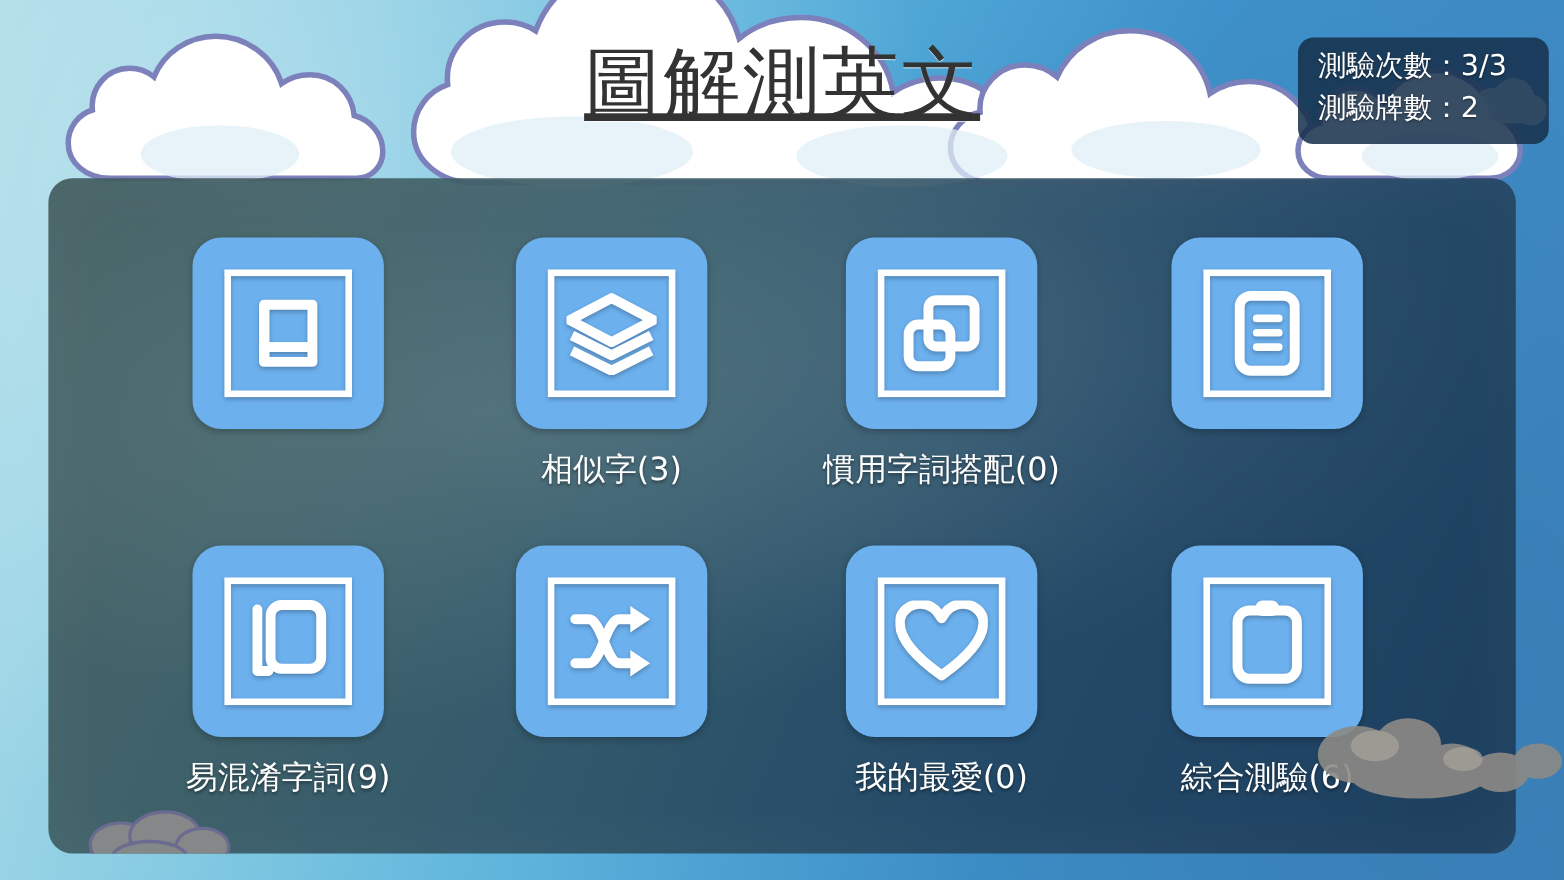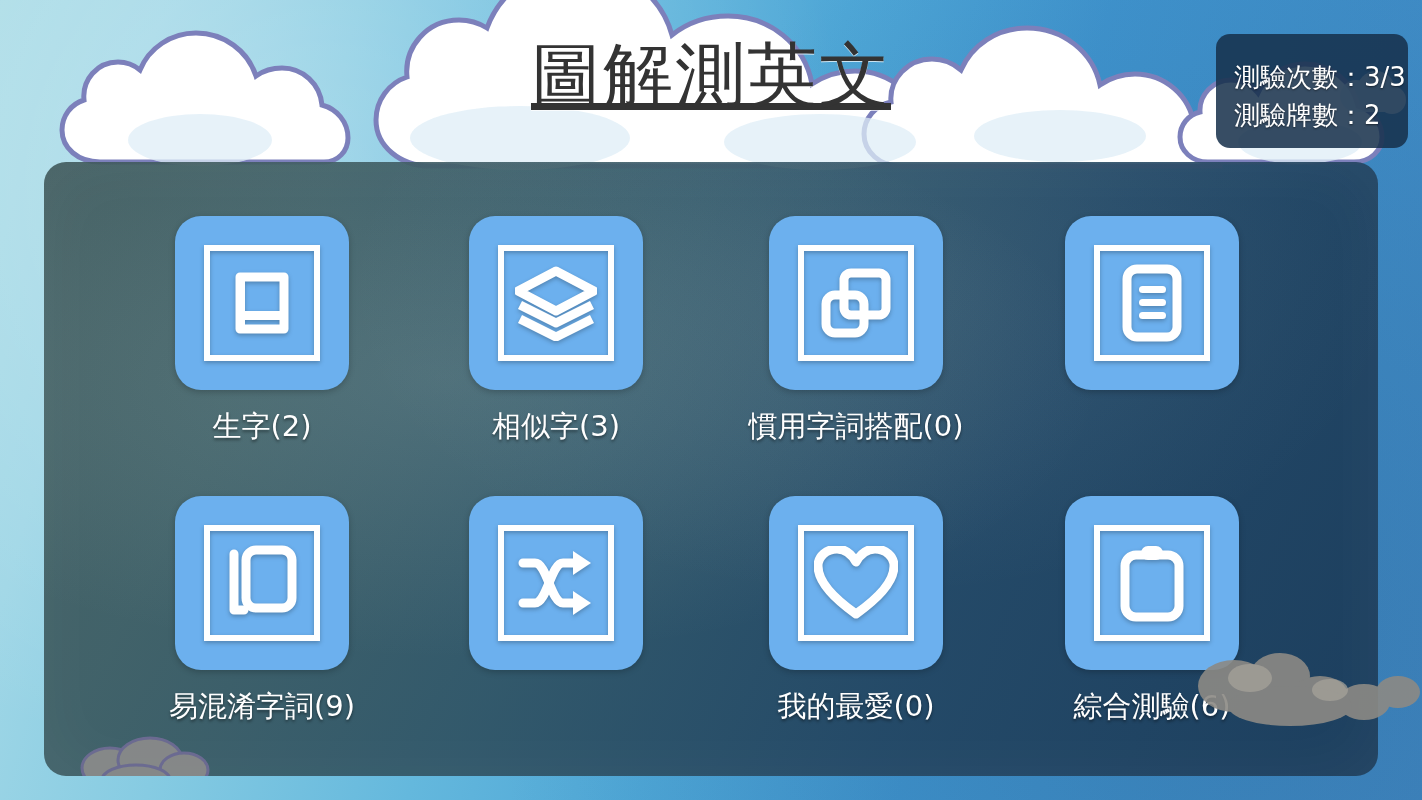--- a/index.html
+++ b/index.html
@@ -57,22 +57,22 @@
     z-index: 12;
     text-shadow: 0 1px 0 rgba(255,255,255,0.7);
     text-decoration: underline;
   }
 
   
   #stats-panel {
     position: absolute;
     right: 14px;
     top: 34px;
-    width: 192px;
-    padding: 24px 16px 14px 18px;
+    width: 228px;
+    padding: 7px 16px 14px 18px;
     background: rgba(22,48,74,0.86);
     border-radius: 14px;
     z-index: 20;
     color: #ffffff;
   }
   .stat-row {
     font-size: 26px;
     line-height: 38px;
     white-space: nowrap;
     letter-spacing: 0px;
@@ -260,21 +260,20 @@
           <div class="icon-frame">
             <svg width="72" height="76" viewBox="0 0 72 76">
               <g fill="none" stroke="#ffffff" stroke-width="9" stroke-linejoin="round">
                 <path d="M14 12 H58 V64 H14 Z"></path>
               </g>
               <rect x="10" y="46" width="52" height="9" fill="#ffffff"></rect>
               <rect x="10" y="12" width="9" height="52" rx="4" fill="#ffffff"></rect>
             </svg>
           </div>
         </div>
-        <div class="tile-label">生字(2)</div>
       </div>
 
       <div class="tile tile-r1 tile-c2">
         <div class="tile-btn">
           <div class="icon-frame">
             <svg width="82" height="76" viewBox="0 0 82 76">
               <polygon points="41,6 79,26 41,46 3,26" fill="none" stroke="#ffffff" stroke-width="9" stroke-linejoin="round"></polygon>
               <polyline points="5,40 41,58 77,40" fill="none" stroke="#ffffff" stroke-width="9" stroke-linejoin="round"></polyline>
               <polyline points="5,54 41,72 77,54" fill="none" stroke="#ffffff" stroke-width="9" stroke-linejoin="round"></polyline>
             </svg>

